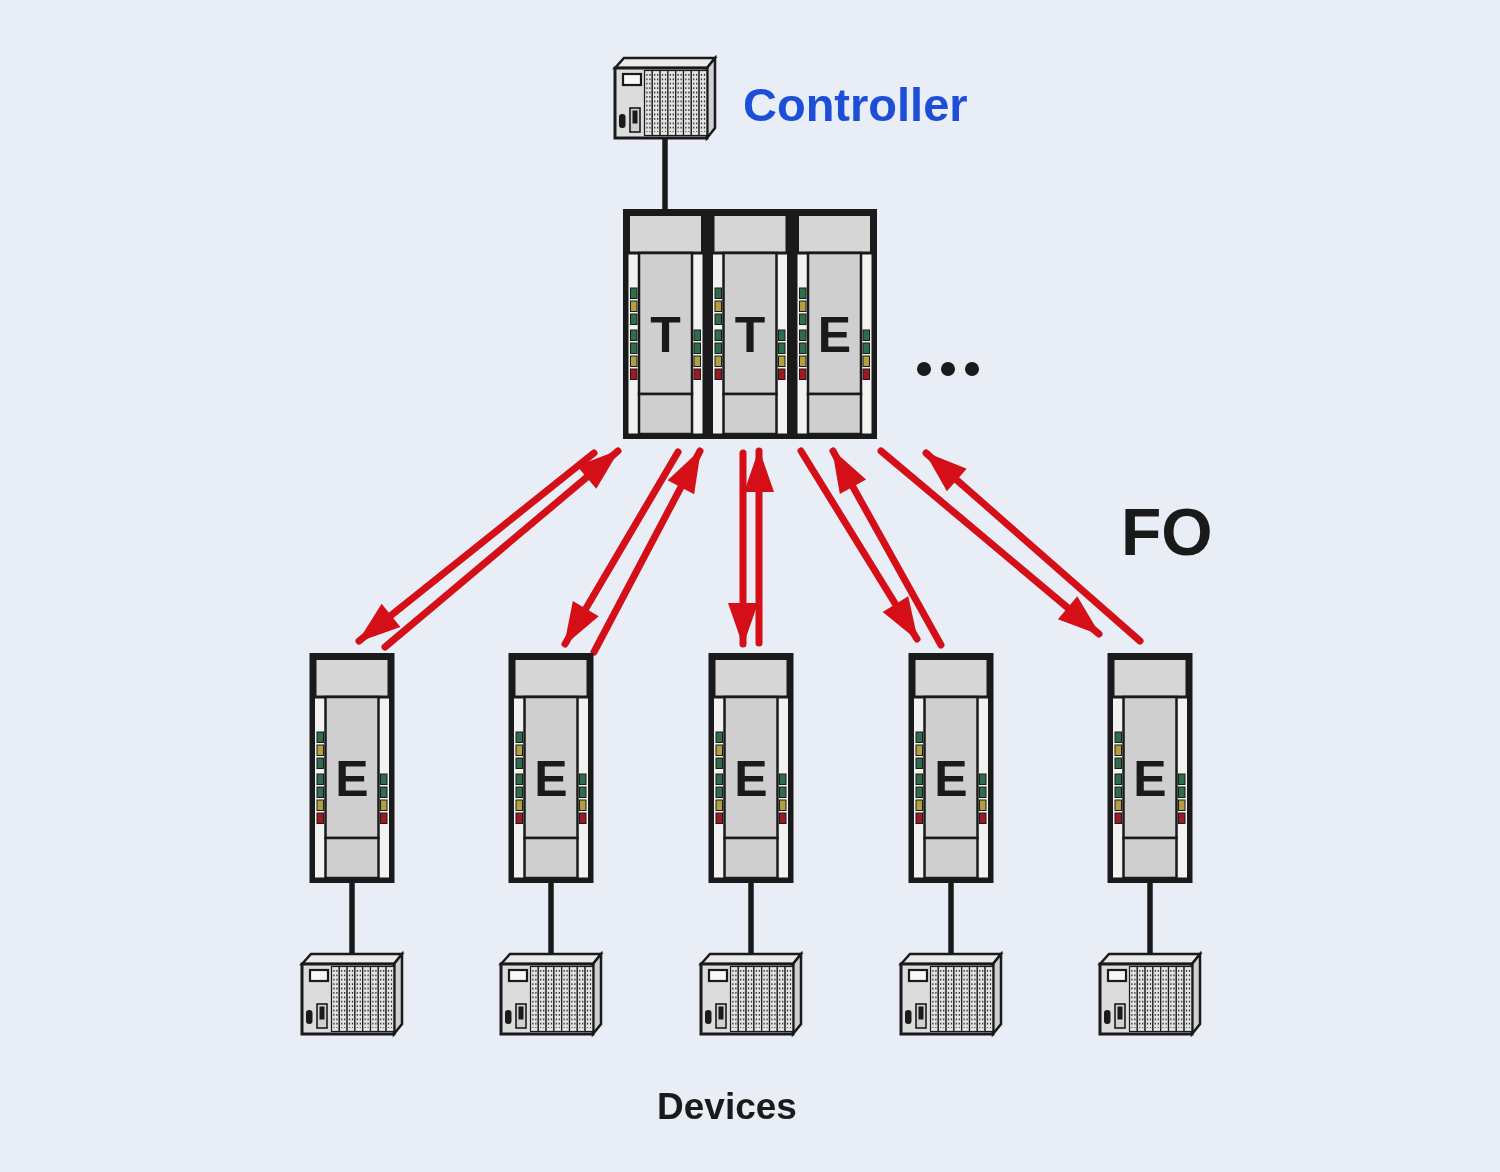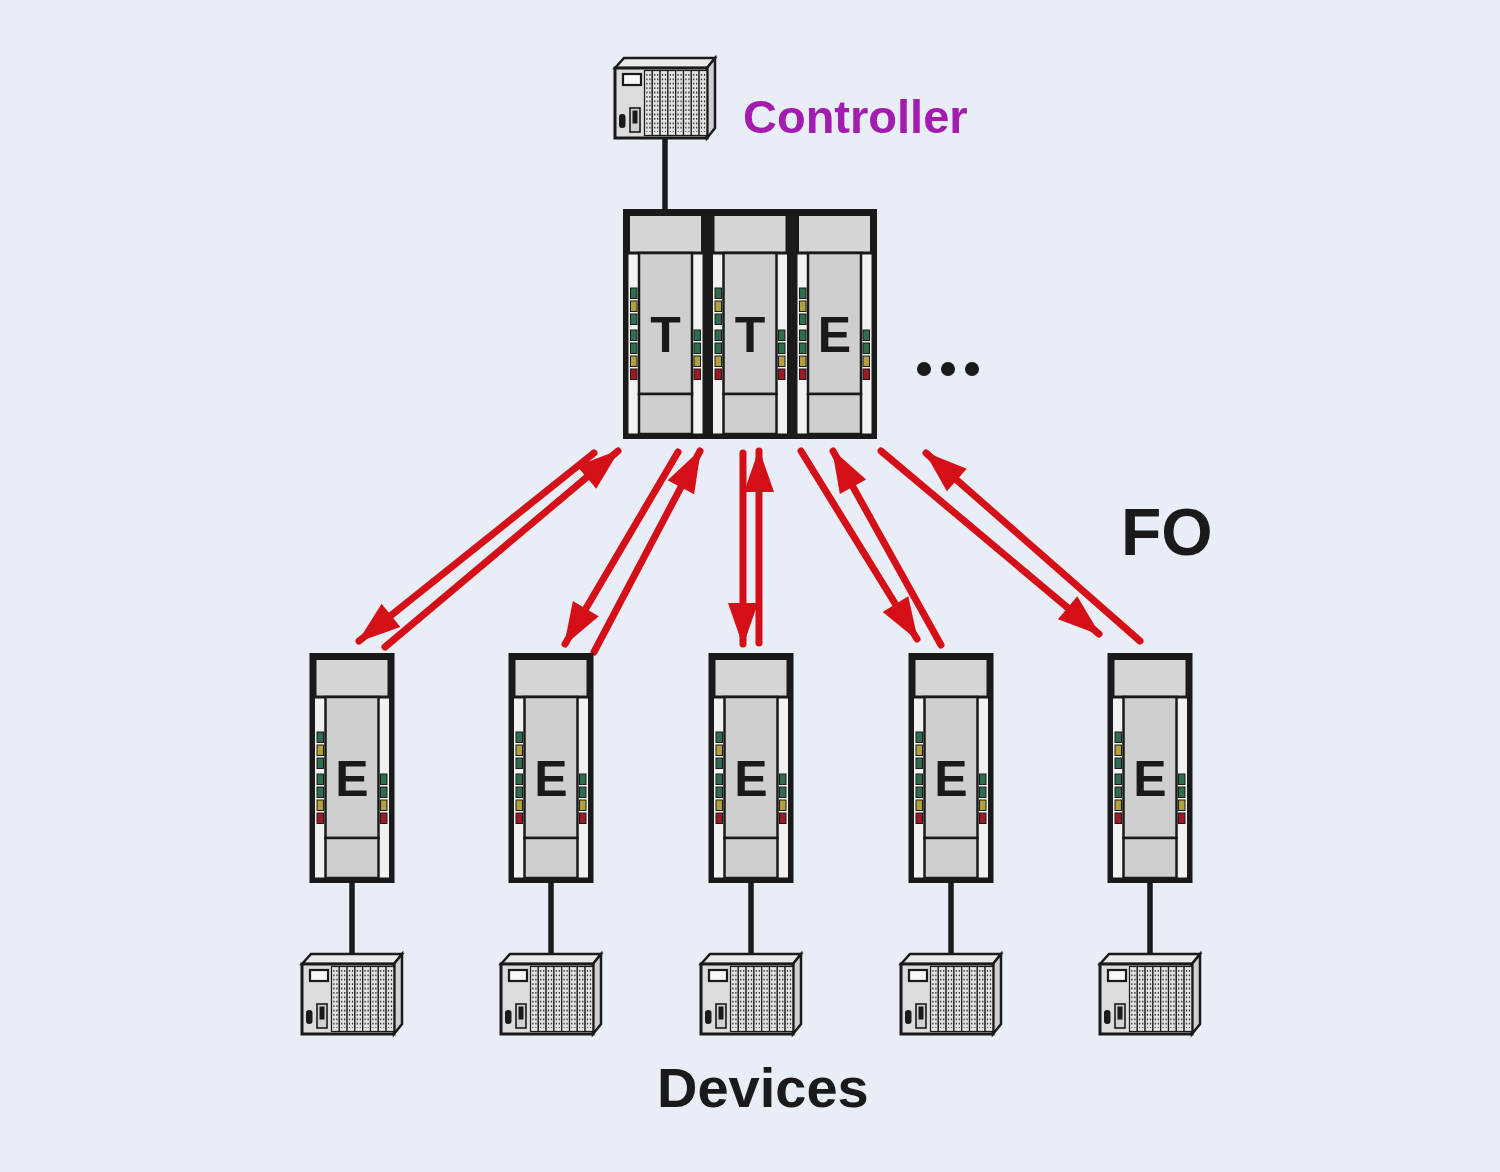--- a/index.html
+++ b/index.html
@@ -12,21 +12,21 @@
   .stage svg{position:absolute;left:0;top:0;}
   .lbl{
     position:absolute;
     font-weight:700;
     line-height:1;
     white-space:nowrap;
     font-family:"Liberation Sans", sans-serif;
   }
   #controller-label{left:743px;top:81px;font-size:47px;}
   #fo-label{left:1121px;top:499px;font-size:66px;}
-  #devices-label{left:657px;top:1060px;font-size:56px;text-align:center;}
+  #devices-label{left:657px;top:1088px;font-size:37px;text-align:center;}
 </style>
 </head>
 <body>
 
 <div class="stage" id="stage" style="background: rgb(233, 237, 245);">
   <svg id="diagram" width="1500" height="1172" viewBox="0 0 1500 1172">
       <defs>
         <marker id="ah" markerUnits="userSpaceOnUse" markerWidth="48" markerHeight="34" refX="42" refY="16" orient="auto">
           <path d="M1,1 L44,16 L1,31 Z" fill="#d40f18"></path>
         </marker>
@@ -398,16 +398,16 @@
         <line x1="1170.9" y1="970" x2="1170.9" y2="1028" stroke="#2b2b2b" stroke-width="1.2" stroke-dasharray="1.8 2.6"></line>
         <line x1="1173.9" y1="970" x2="1173.9" y2="1028" stroke="#2b2b2b" stroke-width="1.2" stroke-dasharray="1.8 2.6"></line>
         <rect x="1176.3" y="966.5" width="7.8" height="65" fill="#e2e2e2" stroke="#1a1a1a" stroke-width="1.2"></rect>
         <line x1="1178.7" y1="970" x2="1178.7" y2="1028" stroke="#2b2b2b" stroke-width="1.2" stroke-dasharray="1.8 2.6"></line>
         <line x1="1181.7" y1="970" x2="1181.7" y2="1028" stroke="#2b2b2b" stroke-width="1.2" stroke-dasharray="1.8 2.6"></line>
         <rect x="1184.1" y="966.5" width="7.8" height="65" fill="#e2e2e2" stroke="#1a1a1a" stroke-width="1.2"></rect>
         <line x1="1186.5" y1="970" x2="1186.5" y2="1028" stroke="#2b2b2b" stroke-width="1.2" stroke-dasharray="1.8 2.6"></line>
         <line x1="1189.5" y1="970" x2="1189.5" y2="1028" stroke="#2b2b2b" stroke-width="1.2" stroke-dasharray="1.8 2.6"></line>
       </g>
     </svg>
-  <div class="lbl" id="controller-label" style="color: #a21caf; margin-top: 12px;">Controller</div>
+  <div class="lbl" id="controller-label" style="color: #1d4ed8;">Controller</div>
   <div class="lbl" id="fo-label" style="color: rgb(26, 26, 26);">FO</div>
   <div class="lbl" id="devices-label" style="color: rgb(26, 26, 26);">Devices</div>
 </div>
 
 </body></html>

